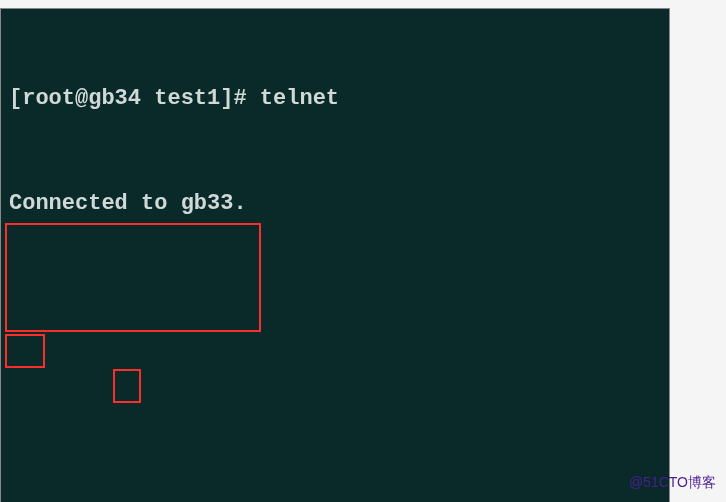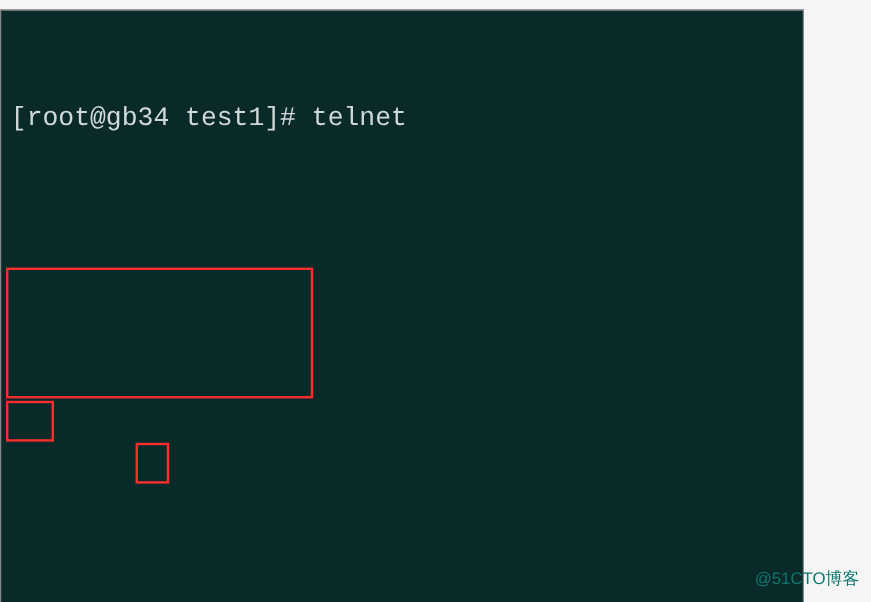--- a/index.html
+++ b/index.html
@@ -19,21 +19,21 @@
     }
     .terminal {
       font-family: 'Courier New', monospace;
       font-size: 22px;
       line-height: 35px;
       color: #d0d8d8;
       padding: 2px 8px 4px 8px;
       white-space: pre;
       position: relative;
     }
-    .line { position: relative; display: block; }
+    .line { position: relative; display: block; font-weight: bold; }
     .redacted {
       display: inline-block;
       background: #fc2e2c;
       width: 165px;
       height: 24px;
       border-radius: 12px 8px 14px 6px;
       vertical-align: middle;
       margin: 0 2px;
       position: relative;
       top: -2px;
@@ -62,30 +62,31 @@
       top: 360px;
       width: 28px;
       height: 34px;
       border: 2px solid #fc2e2c;
       pointer-events: none;
     }
     .watermark {
       position: absolute;
       right: 10px;
       bottom: 10px;
-      color: #0f766e;
+      color: #4c1d95;
       font-size: 14px;
     }
   </style>
 </head>
 <body>
 
 <div class="terminal-wrapper">
   <div class="terminal">
     <span class="line"><span>[root@gb34 test1]# </span><span>telnet</span></span>
+    <span class="line"><span>Connected to gb33.</span></span>
     <span class="line"></span>
     
     
     
     
     
     
     
     <div class="box-big"></div>
     <div class="box-escape"></div>

